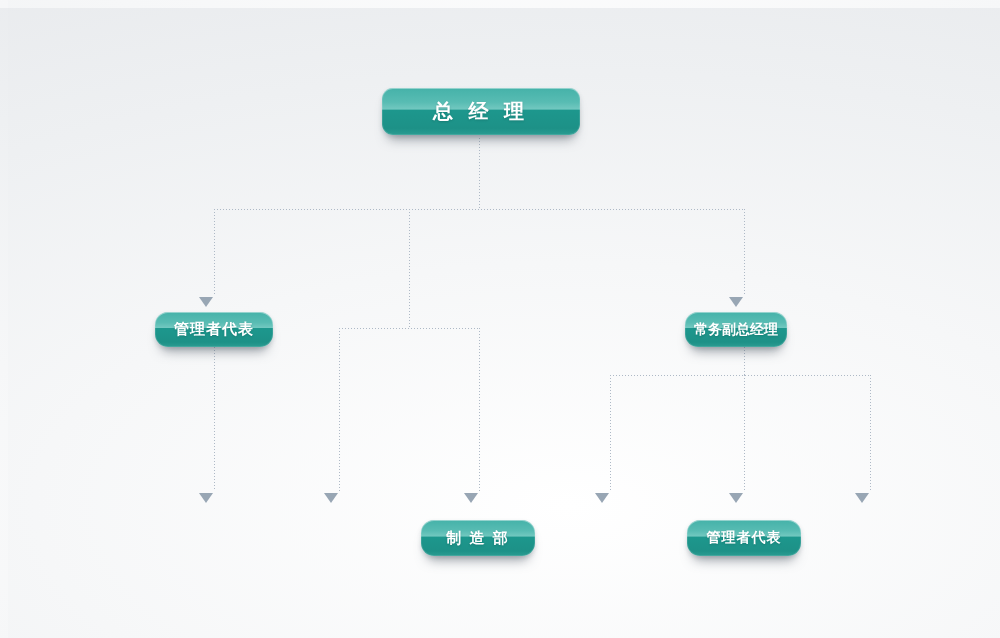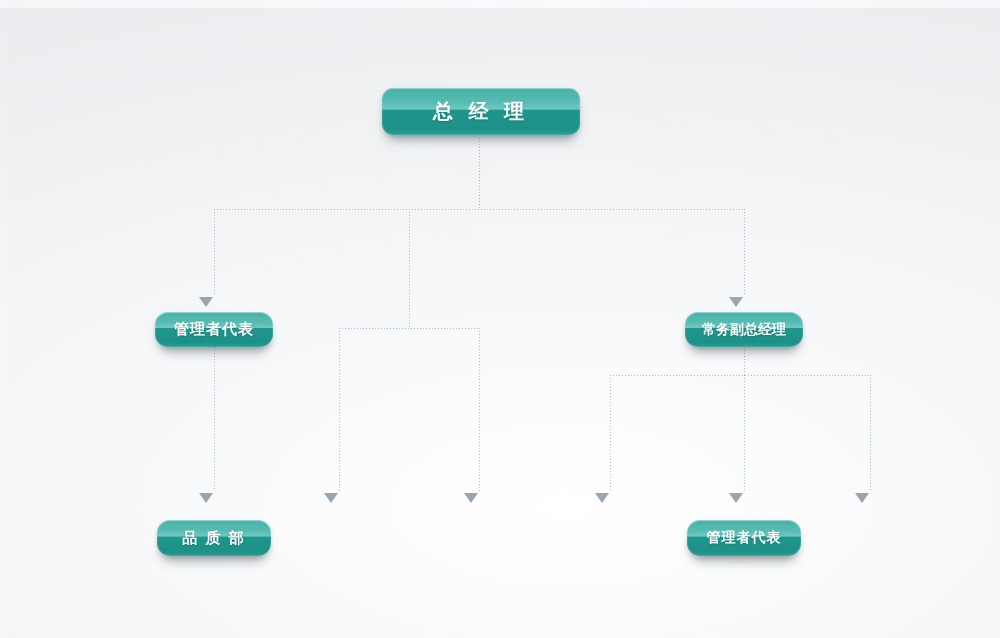--- a/index.html
+++ b/index.html
@@ -20,21 +20,21 @@
     box-shadow:
       0 10px 12px -6px rgba(74,86,98,.55),
       0 2px 4px rgba(74,86,98,.18),
       inset 0 1px 0 rgba(255,255,255,.35),
       inset 0 0 0 1px rgba(255,255,255,.12);
     text-shadow:0 1px 2px rgba(0,60,55,.25);
     letter-spacing:2px;
   }
   .node-root{ left:350px; top:56px; width:198px; height:47px; font-size:20px; letter-spacing:5px; border-radius:11px; }
   .node-rep{ left:123px; top:280px; width:118px; height:35px; font-size:15px; letter-spacing:1px; }
-  .node-evp{ left:653px; top:280px; width:118px; height:35px; font-size:14px; letter-spacing:0; }
+  .node-evp{ left:653px; top:280px; width:102px; height:35px; font-size:14px; letter-spacing:0; }
   .node-b{ top:488px; width:114px; height:36px; font-size:15px; }
   .node-quality{ left:125px; }
   .node-sales{ left:250px; }
   .node-mfg{ left:389px; }
   .node-finance{ left:521px; }
   .node-hr{ left:655px; font-size:14px; letter-spacing:1px; }
   .node-supply{ left:781px; }
 
   
   .vline{
@@ -89,21 +89,21 @@
 
   <div class="vline" style="left:838px; top:343px; height:116px;"></div>
   <div class="arrow" style="left:838px; top:461px;"></div>
 
   <div class="node node-root">总 经 理</div>
 
   <div class="node node-rep">管理者代表</div>
 
   <div class="node node-evp">常务副总经理</div>
 
-  <div class="node node-b node-quality">品 质 部</div>
 
 
+  <div class="node node-b node-mfg">制 造 部</div>
 
 
   <div class="node node-b node-hr">管理者代表</div>
 
 
 </div>
 
 </body></html>

